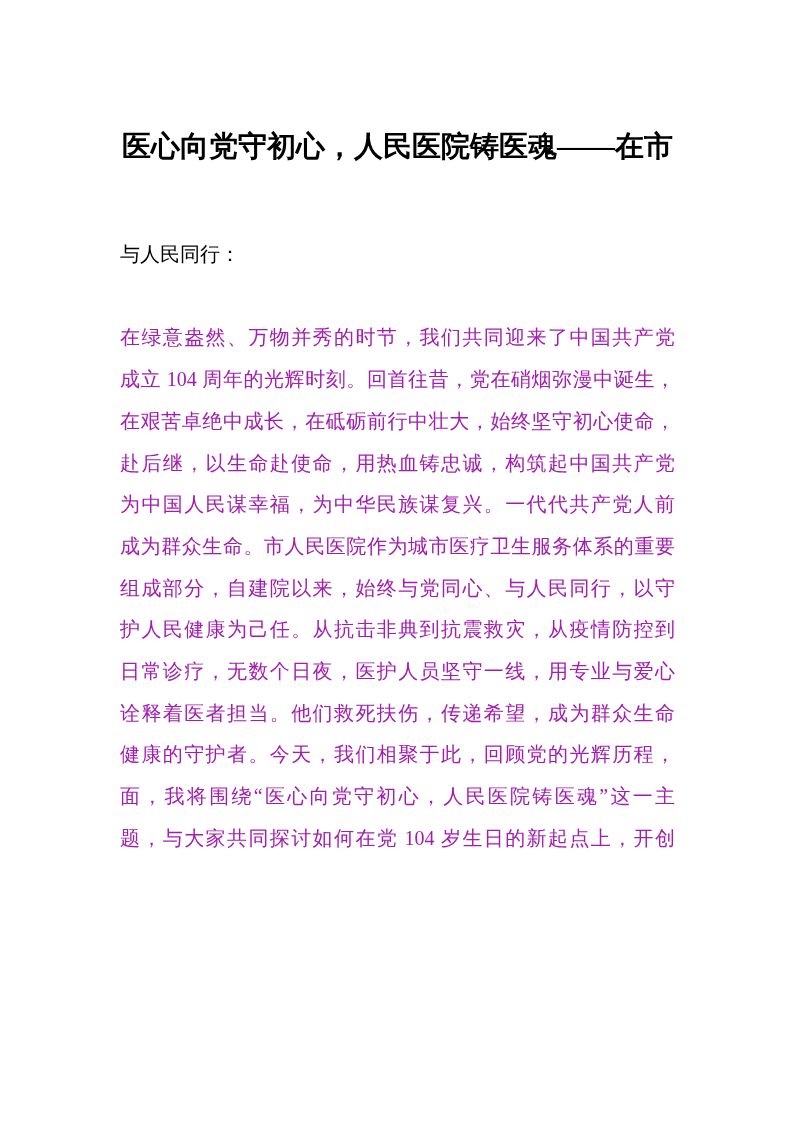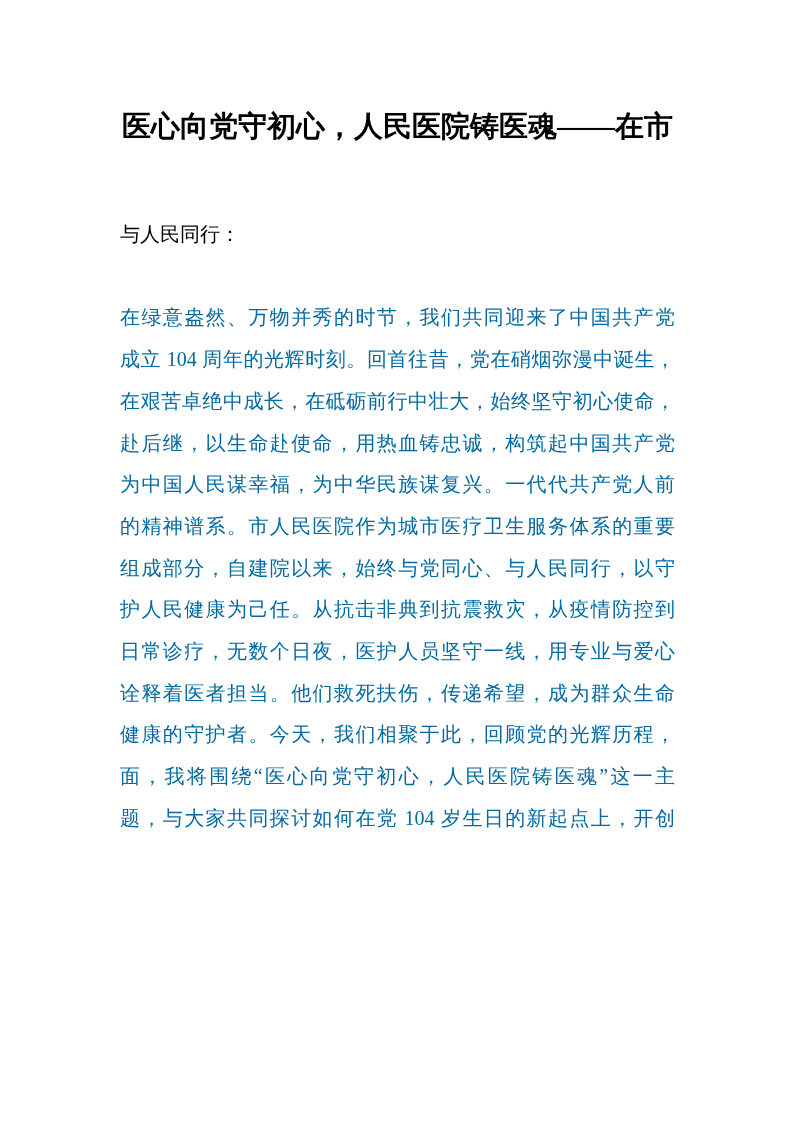--- a/index.html
+++ b/index.html
@@ -12,21 +12,21 @@
     width: 793px;
     height: 1122px;
     background: #ffffff;
     overflow: hidden;
     color: #000000;
     font-family: "Liberation Serif", "DejaVu Serif", serif;
   }
   .content {
     position: absolute;
     left: 120px;
-    top: 100px;
+    top: 120px;
     width: 555px;
   }
   .title {
     margin: 0;
     padding: 0;
     font-size: 29px;
     font-weight: 700;
     line-height: 52px;
     text-align: center;
     color: #000000;
@@ -44,42 +44,42 @@
   }
   .paragraph {
     margin-top: 41.7px;
   }
   .body-line {
     font-size: 20px;
     font-weight: 400;
     line-height: 41.7px;
     text-align: justify;
     text-align-last: justify;
-    color: #0369a1;
+    color: #a21caf;
   }
 </style>
 </head>
 <body>
 
 <div class="page">
   <div class="content">
 
     <h1 class="title">
       <div class="title-line">医心向党守初心，人民医院铸医魂——在市</div>
     </h1>
 
     <p class="salutation">与人民同行：</p>
 
     <div class="paragraph">
       <div class="body-line">在绿意盎然、万物并秀的时节，我们共同迎来了中国共产党</div>
       <div class="body-line">成立 104 周年的光辉时刻。回首往昔，党在硝烟弥漫中诞生，</div>
       <div class="body-line">在艰苦卓绝中成长，在砥砺前行中壮大，始终坚守初心使命，</div>
       <div class="body-line">赴后继，以生命赴使命，用热血铸忠诚，构筑起中国共产党</div>
       <div class="body-line">为中国人民谋幸福，为中华民族谋复兴。一代代共产党人前</div>
-      <div class="body-line">的精神谱系。市人民医院作为城市医疗卫生服务体系的重要</div>
+      <div class="body-line">成为群众生命。市人民医院作为城市医疗卫生服务体系的重要</div>
       <div class="body-line">组成部分，自建院以来，始终与党同心、与人民同行，以守</div>
       <div class="body-line">护人民健康为己任。从抗击非典到抗震救灾，从疫情防控到</div>
       <div class="body-line">日常诊疗，无数个日夜，医护人员坚守一线，用专业与爱心</div>
       <div class="body-line">诠释着医者担当。他们救死扶伤，传递希望，成为群众生命</div>
       <div class="body-line">健康的守护者。今天，我们相聚于此，回顾党的光辉历程，</div>
       <div class="body-line">面，我将围绕“医心向党守初心，人民医院铸医魂”这一主</div>
       <div class="body-line">题，与大家共同探讨如何在党 104 岁生日的新起点上，开创</div>
     </div>
 
   </div>

